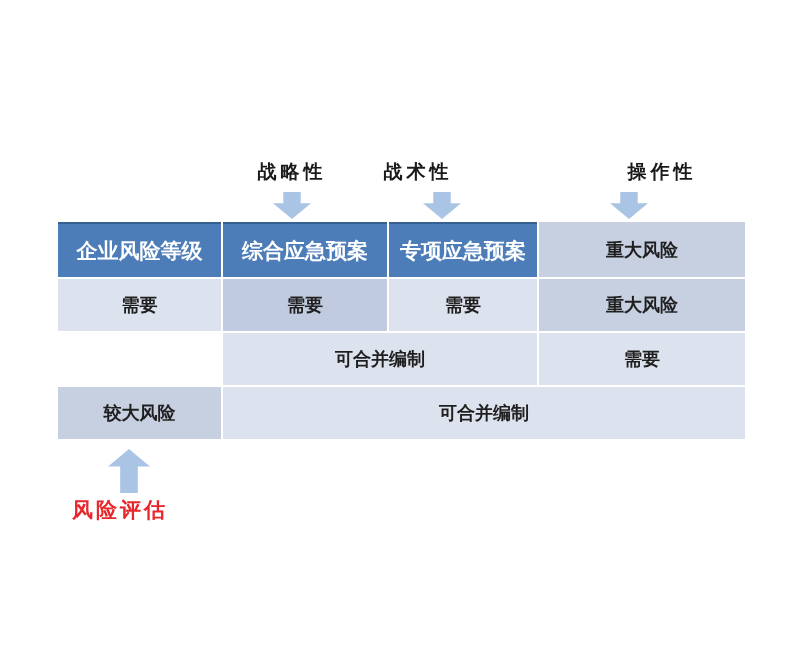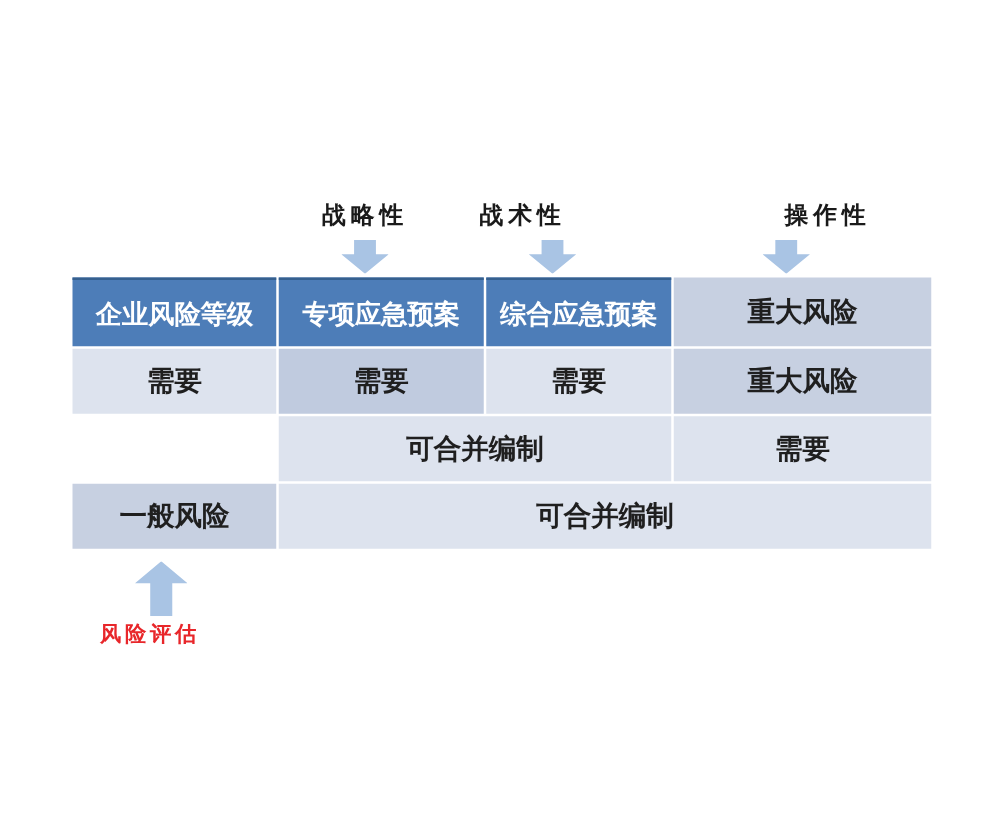--- a/index.html
+++ b/index.html
@@ -48,21 +48,21 @@
     display: grid;
     grid-template-columns: 163px 164px 148px 1fr;
     grid-template-rows: 55px 52px 52px 52px;
     gap: 2px;
   }
   .cell {
     display: flex;
     align-items: center;
     justify-content: center;
     font-weight: 700;
-    font-size: 22px;
+    font-size: 18px;
     color: #1f1f1f;
     white-space: nowrap;
   }
   .cell.header {
     background: var(--header-blue);
     color: #ffffff;
     border-top: 2px solid var(--header-top-border);
     font-size: 21px;
   }
   .cell.level { background: var(--cell-mid); }
@@ -79,21 +79,21 @@
     transform: translateX(-50%);
     background: var(--arrow-blue);
     clip-path: polygon(50% 0, 100% 40%, 71% 40%, 71% 100%, 29% 100%, 29% 40%, 0 40%);
   }
   .red-label {
     position: absolute;
     left: 120px;
     top: 496px;
     transform: translateX(-50%);
     font-family: "DejaVu Serif", serif;
-    font-size: 17px;
+    font-size: 21px;
     font-weight: 700;
     color: var(--red-label);
     letter-spacing: 3px;
     white-space: nowrap;
   }
 </style>
 </head>
 <body>
 
 <div class="canvas">
@@ -102,32 +102,32 @@
   <div class="top-label" style="left:418px">战术性</div>
   <div class="top-label" style="left:662px">操作性</div>
 
   <div class="down-arrow" style="left:292px"></div>
   <div class="down-arrow" style="left:442px"></div>
   <div class="down-arrow" style="left:629px"></div>
 
   <div class="risk-table">
 
     <div class="cell header">企业风险等级</div>
+    <div class="cell header">综合应急预案</div>
     <div class="cell header">专项应急预案</div>
-    <div class="cell header">综合应急预案</div>
 
     <div class="cell level">重大风险</div>
     <div class="cell light">需要</div>
     <div class="cell hilite">需要</div>
     <div class="cell light">需要</div>
 
     <div class="cell level">重大风险</div>
     <div class="cell light span2">可合并编制</div>
     <div class="cell light">需要</div>
 
-    <div class="cell level">一般风险</div>
+    <div class="cell level">较大风险</div>
     <div class="cell light span3">可合并编制</div>
   </div>
 
   <div class="up-arrow"></div>
   <div class="red-label">风险评估</div>
 
 </div>
 
 </body></html>

